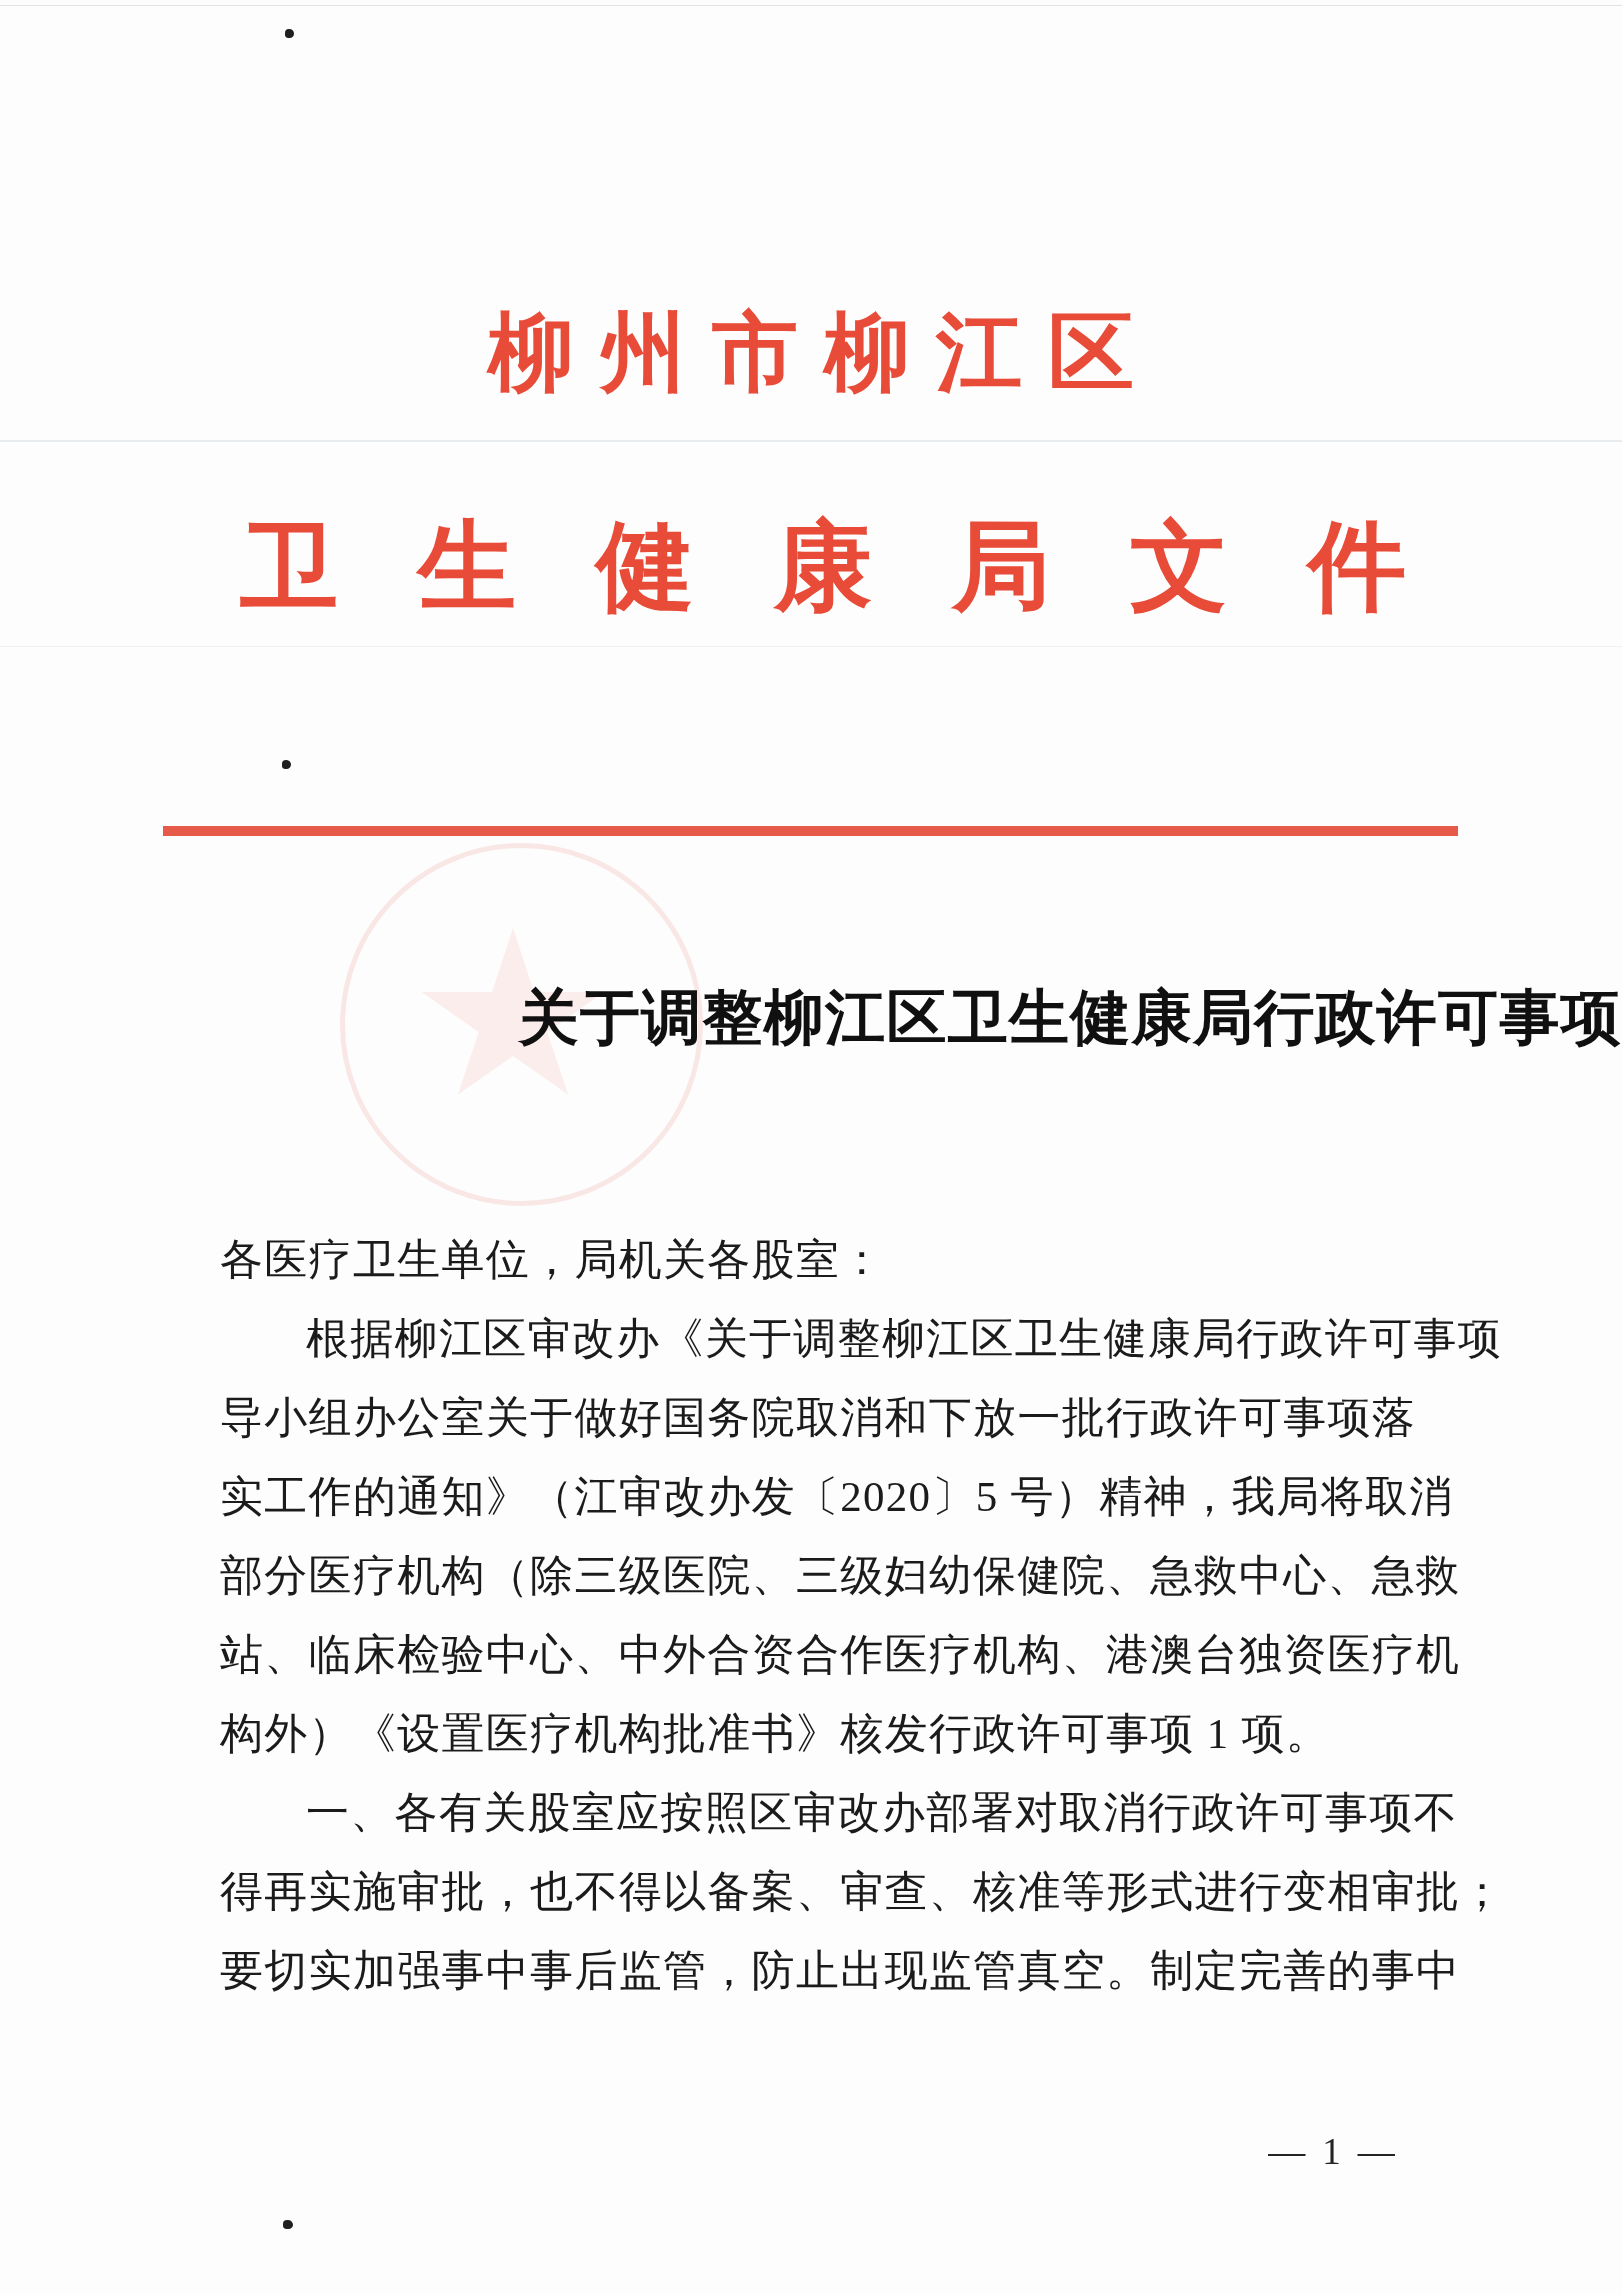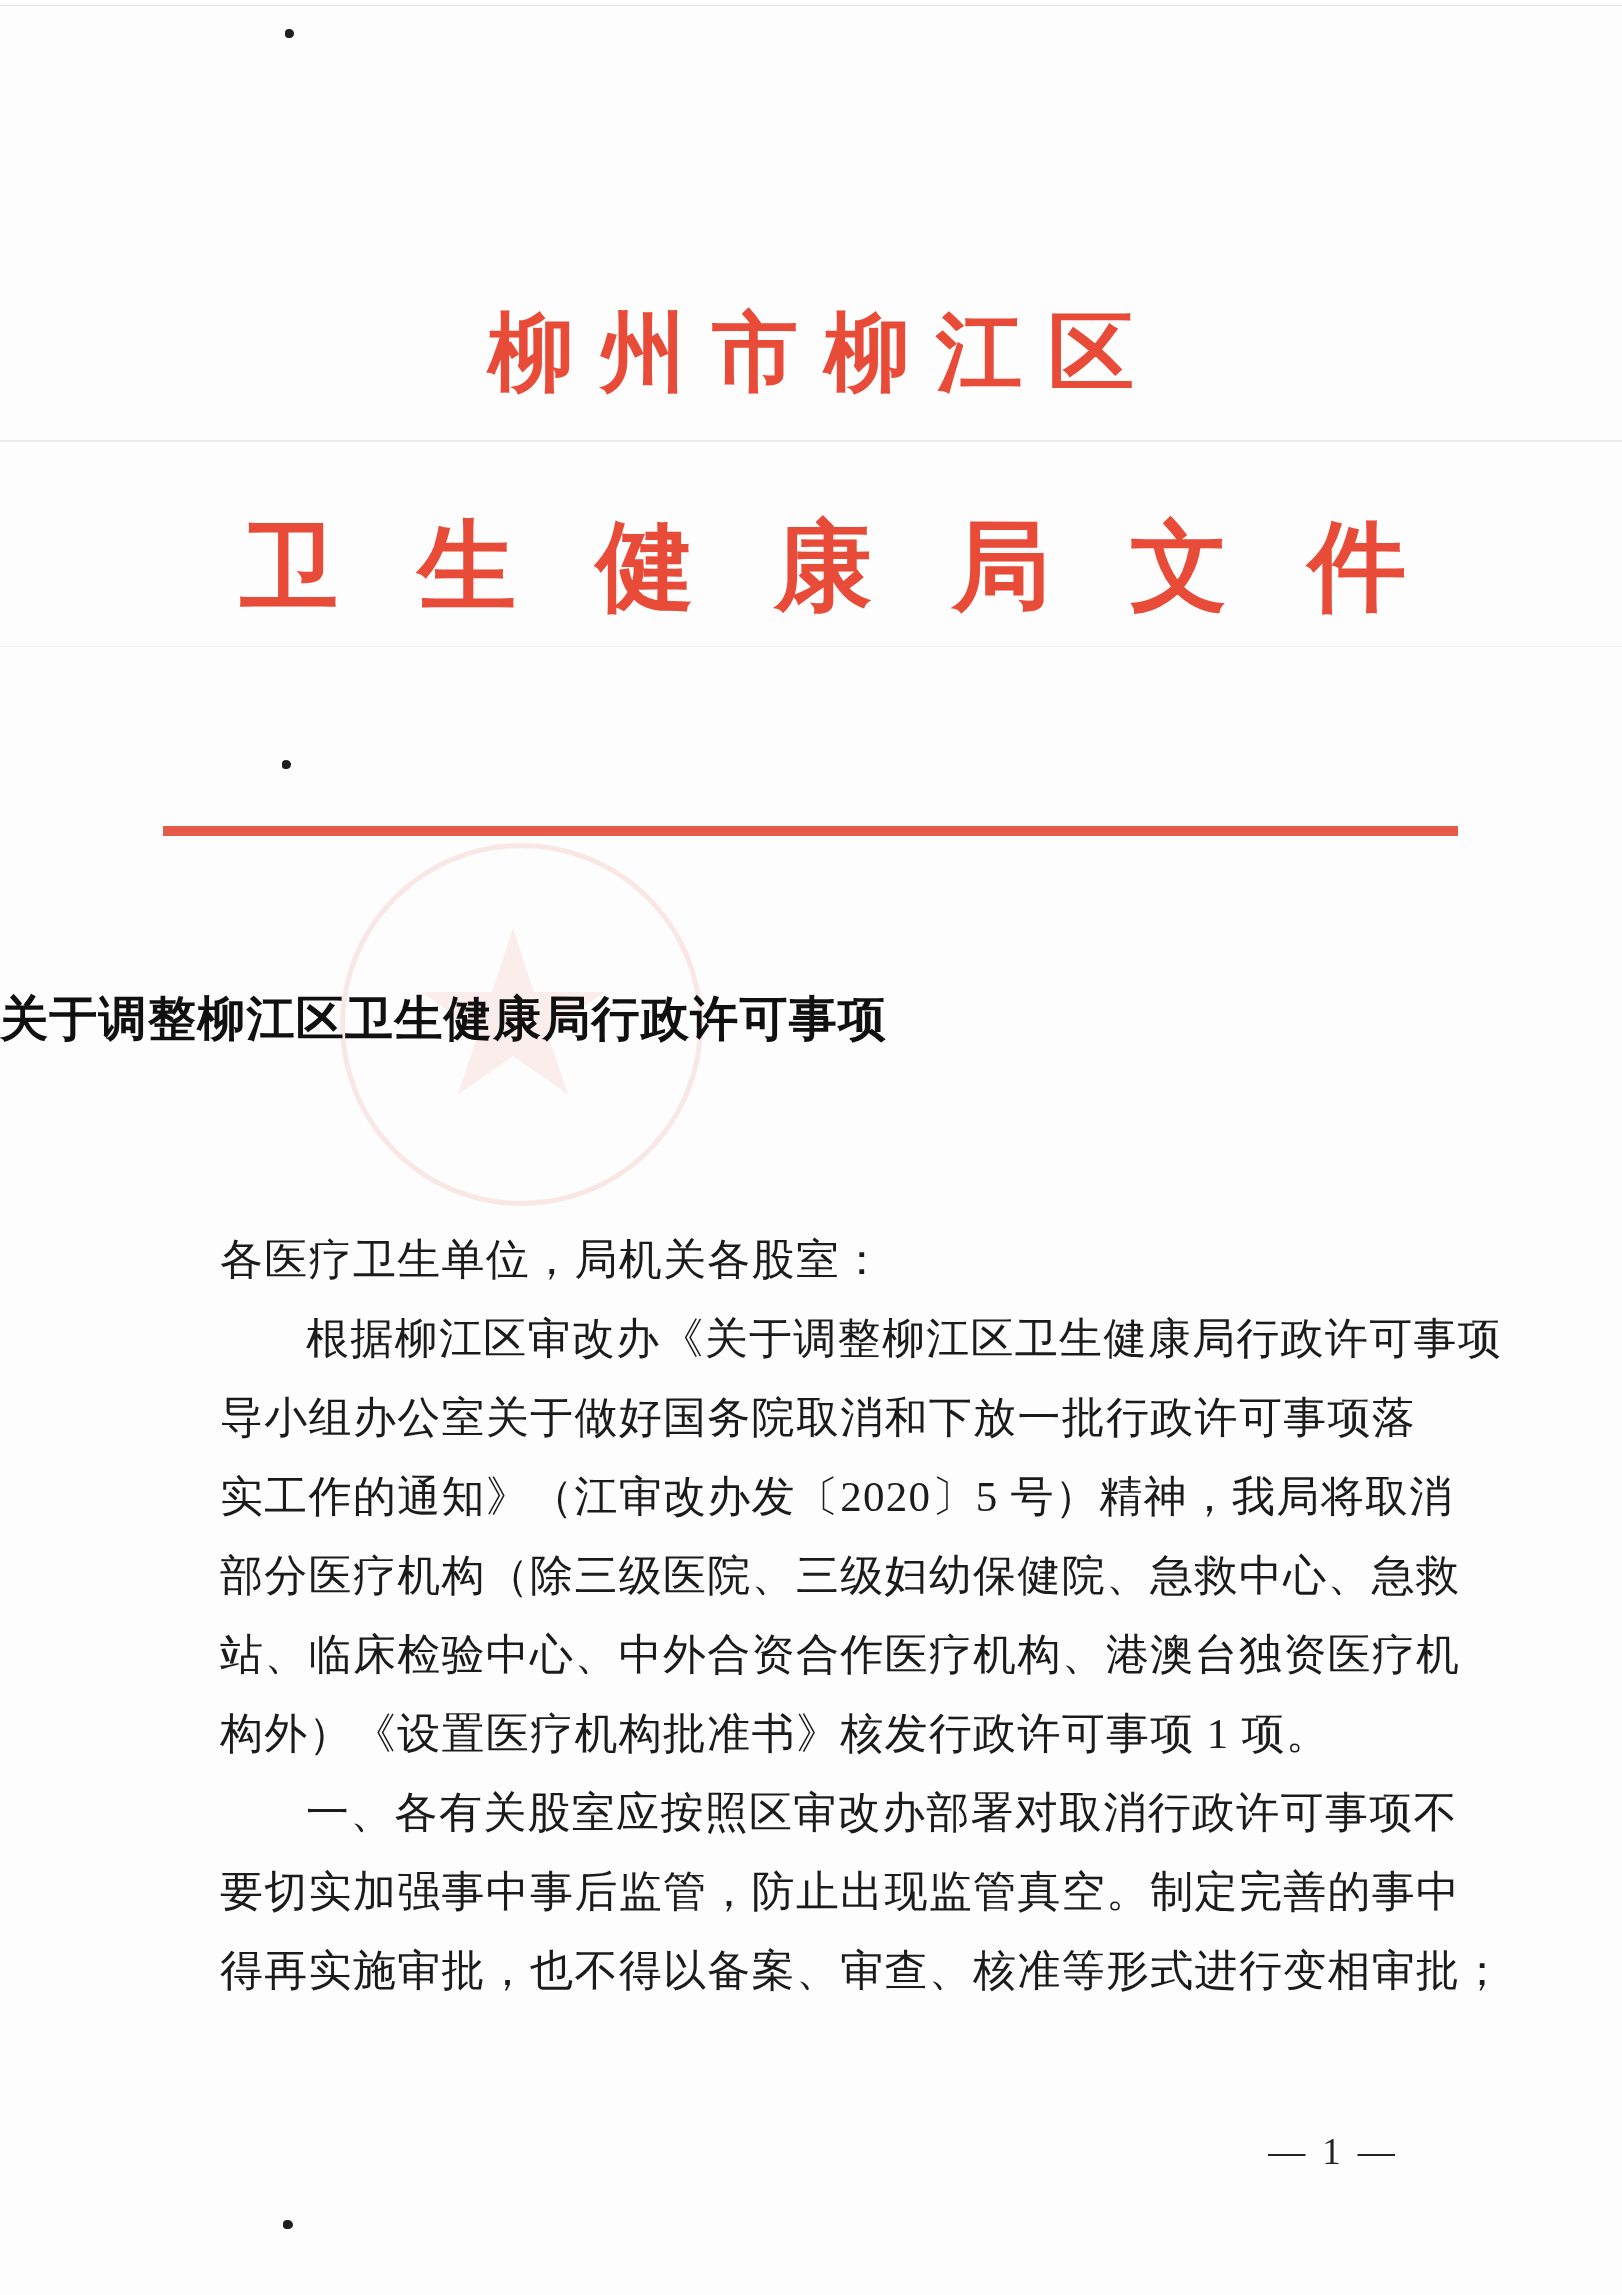--- a/index.html
+++ b/index.html
@@ -59,21 +59,21 @@
     pointer-events:none;
   }
   .seal-star{
     position:absolute;left:418px;top:928px;width:190px;height:183px;
     background:rgba(233,125,112,0.12);
     clip-path:polygon(50% 0%,61% 35%,98% 35%,68% 57%,79% 91%,50% 70%,21% 91%,32% 57%,2% 35%,39% 35%);
     pointer-events:none;
   }
   .title{
     position:absolute;left:0;top:975px;width:100%;
-    text-align:left;font-size:48px;font-weight:bold;
+    text-align:right;font-size:60px;font-weight:bold;
     line-height:87px;color:#101010;
     letter-spacing:1.3px;
   }
   .body-block{
     position:absolute;left:220px;top:1220px;width:1267px;
     font-size:43px;line-height:79px;
     letter-spacing:1.3px;color:var(--text-black);
   }
   .bline{white-space:nowrap;}
   .ind{text-indent:86px;}
@@ -111,20 +111,20 @@
 
   <div class="body-block">
     <div class="bline">各医疗卫生单位，局机关各股室：</div>
     <div class="bline ind">根据柳江区审改办《关于调整柳江区卫生健康局行政许可事项</div>
     <div class="bline">导小组办公室关于做好国务院取消和下放一批行政许可事项落</div>
     <div class="bline">实工作的通知》（江审改办发〔2020〕5 号）精神，我局将取消</div>
     <div class="bline">部分医疗机构（除三级医院、三级妇幼保健院、急救中心、急救</div>
     <div class="bline">站、临床检验中心、中外合资合作医疗机构、港澳台独资医疗机</div>
     <div class="bline">构外）《设置医疗机构批准书》核发行政许可事项 1 项。</div>
     <div class="bline ind">一、各有关股室应按照区审改办部署对取消行政许可事项不</div>
+    <div class="bline">得再实施审批，也不得以备案、审查、核准等形式进行变相审批；</div>
     <div class="bline">要切实加强事中事后监管，防止出现监管真空。制定完善的事中</div>
-    <div class="bline">得再实施审批，也不得以备案、审查、核准等形式进行变相审批；</div>
   </div>
 
   <div class="pagenum">— 1 —</div>
 
 </div>
 
 
 </body></html>

